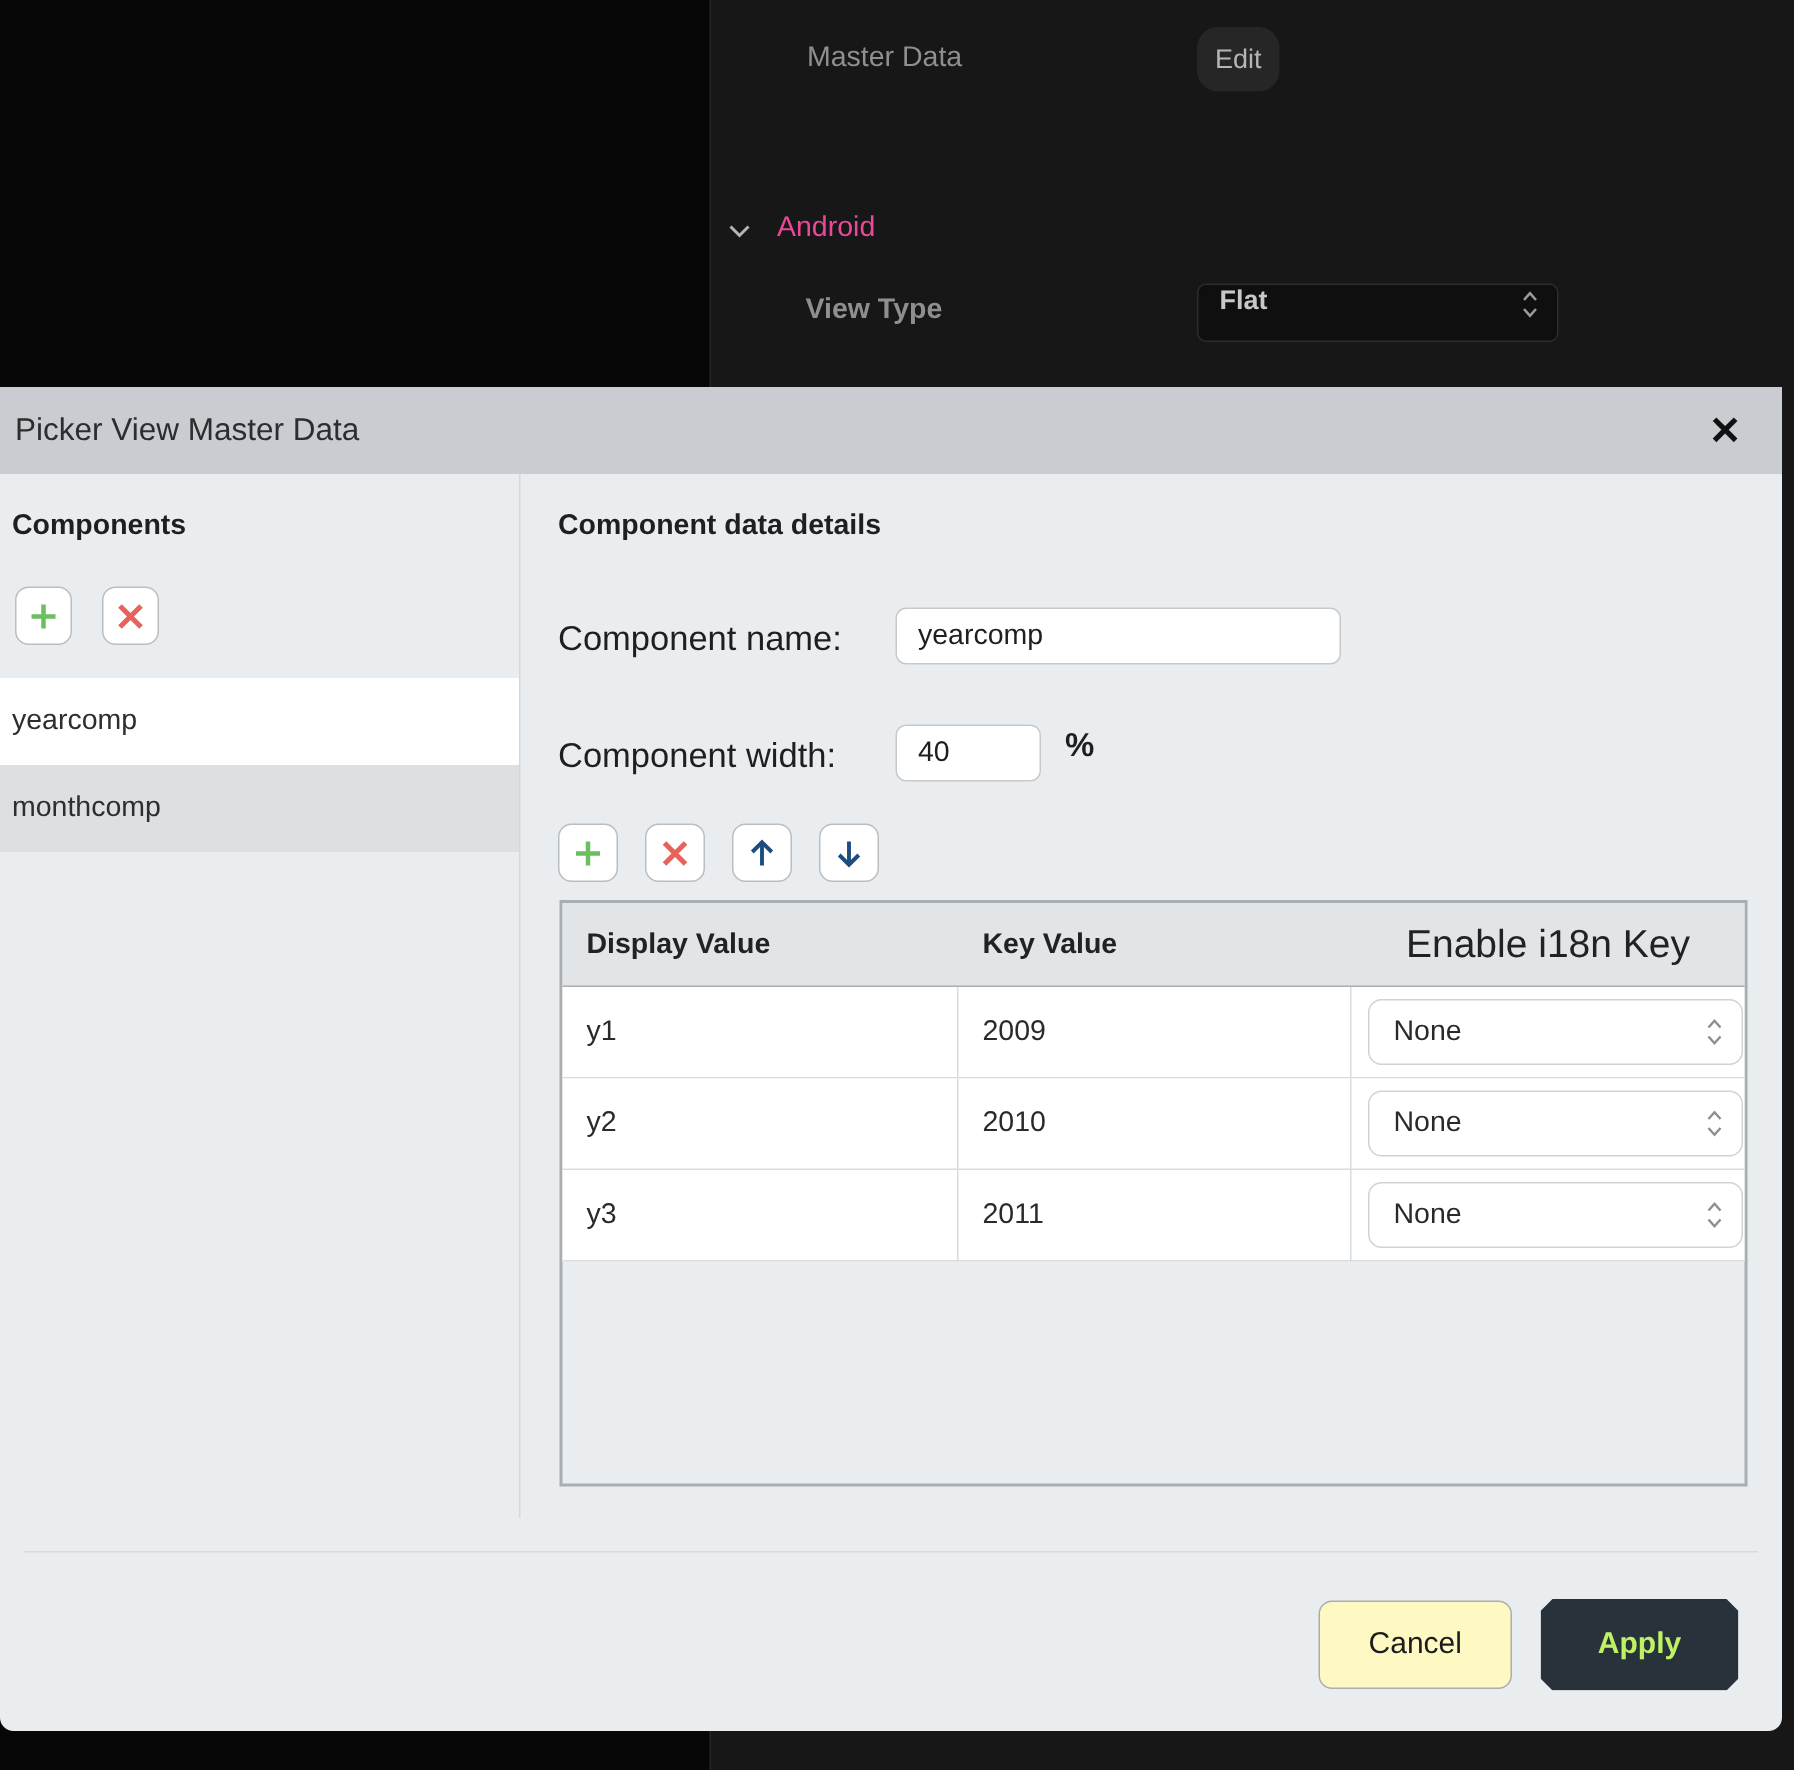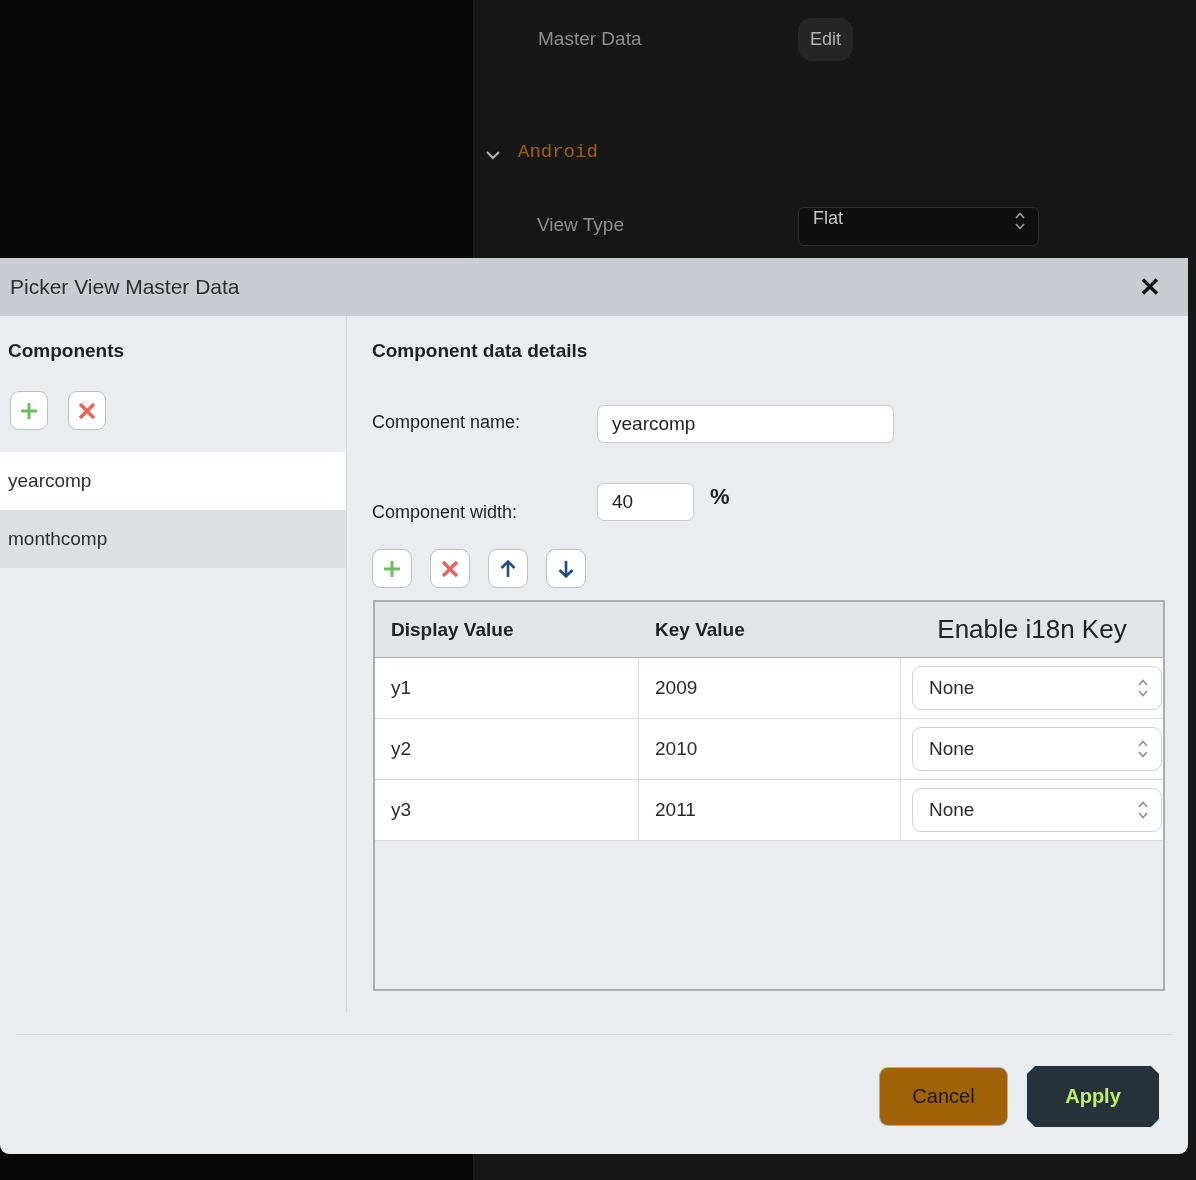--- a/index.html
+++ b/index.html
@@ -14,21 +14,21 @@
   .dk-row { position:absolute; left:0; width:723px; }
   .dk-label { position:absolute; color:#8f8f8f; font-size:19px; }
   .dk-btn { position:absolute; background:#262626; color:#b5b5b5; border:none; border-radius:8px; font-size:18px; font-family:inherit; cursor:pointer; }
   .edit-btn { left:324px; top:0; width:55px; height:43px;border-radius:14px; }
   .more-btn { left:532px; top:0; width:38px; height:38px; font-size:19px; letter-spacing:1px; color:#c2c2c2; }
   .radio { position:absolute; width:28px; height:28px; border-radius:50%; top:6px; }
   .radio-on  { left:327px; background:#000; border:1px solid #2c2c2c; }
   .radio-off { left:413px; background:#1d3c63; }
   .radio-off .dot { position:absolute; left:8px; top:8px; width:12px; height:12px; border-radius:50%; background:#b0b4b8; }
   .radio-lb { position:absolute; top:8px; color:#a6a6a6; font-size:19px; }
-  .android-lb { position:absolute; left:44px; top:0; color:#a16207; font-size:19px; font-weight:500;font-family:Liberation Mono, monospace; }
+  .android-lb { position:absolute; left:44px; top:0; color:#ec4899; font-size:19px; font-weight:500; }
   .dk-select { position:absolute; left:324px; top:3px; width:241px; height:39px; background:#0f0f0f; border:1px solid #2d2d2d; border-radius:6px; display:flex; align-items:flex-start; cursor:pointer; }
   .dk-select .val { color:#c8c8c8; font-size:18px; padding-left:14px; flex:1; }
   .chev2 { margin-right:10px; display:block; }
 
   
   .dialog { position:absolute; left:0; top:258px; width:1188px; height:896px; background:#eaedef; border-radius:0 0 9px 9px; }
   .titlebar { position:absolute; left:0; top:0; width:100%; height:58px; background:#c9cdd1; display:flex; align-items:center; }
   .title { padding-left:10px; font-size:21px; color:#2d2d2d; }
   .close-x { position:absolute; right:22px; top:13px; width:32px; height:32px; border:none; background:transparent; font-size:26px; font-weight:700; color:#111; cursor:pointer; line-height:32px; text-align:center; }
 
@@ -38,42 +38,42 @@
   .panel-h { font-size:19px; font-weight:700; color:#1f1f1f; }
   .lp-head { position:absolute; left:8px; top:24px; }
   .lp-tools { position:absolute; left:10px; top:75px; display:flex; gap:20px; }
   .icon-btn { width:38px; height:39px; background:#fff; border:1px solid #b9bec2; border-radius:9px; display:flex; align-items:center; justify-content:center; cursor:pointer; padding:0; }
   .comp-list { position:absolute; left:0; top:136px; width:346px; }
   .comp-item { height:58px; display:flex; align-items:center; padding-left:8px; font-size:19px; color:#2e2e2e; cursor:pointer; }
   .comp-item.sel { background:#fff; }
   .comp-item.unsel { background:#dce0e3; }
 
   .rp-head { position:absolute; left:372px; top:24px; }
-  .fld-label { position:absolute; font-size:18px; color:#1f1f1f; }
+  .fld-label { position:absolute; font-size:23px; color:#1f1f1f; }
   .txt-input { position:absolute; background:#fff; border:1px solid #c6cacd; border-radius:7px; font-family:inherit; font-size:19px; color:#1f1f1f; padding:0 14px; }
   .name-input { left:597px; top:89px; width:297px; height:38px; }
   .width-input { left:597px; top:167px; width:97px; height:38px; }
   .pct { position:absolute; left:710px; top:168px; font-size:22px; font-weight:700; color:#1f1f1f; }
 
   .tbl-tools { position:absolute; left:372px; top:233px; display:flex; }
   .tbl-tools .icon-btn { width:40px; height:39px; }
   .tbl-tools .icon-btn + .icon-btn { margin-left:18px; }
 
   .mtable { position:absolute; left:373px; top:284px; width:792px; height:391px; border:2px solid #a9aeb2; background:#eaedef; }
   .thead { display:grid; grid-template-columns:264px 262px 1fr; height:56px; background:#e2e5e7; border-bottom:1px solid #a9aeb2; align-items:center; }
   .th { font-size:19px; font-weight:700; color:#222; padding-left:16px; }
   .th.big { font-size:26px; font-weight:400; text-align:center; padding-left:0; }
   .trow { display:grid; grid-template-columns:264px 262px 1fr; height:61px; background:#fff; border-bottom:1px solid #d9dcde; }
   .td { font-size:19px; color:#2a2a2a; display:flex; align-items:center; padding-left:16px; border-right:1px solid #d9dcde; cursor:default; }
   .td.last { border-right:none; padding-left:0; }
   .none-dd { width:250px; height:44px; margin-left:11px; background:#fff; border:1px solid #cfd3d5; border-radius:9px; display:flex; align-items:center; cursor:pointer; }
   .none-dd .val { flex:1; padding-left:16px; font-size:19px; color:#2a2a2a; }
 
   .footer-sep { position:absolute; left:16px; top:718px; width:1156px; height:1px; background:#d8dbdd; }
-  .cancel-btn { position:absolute; left:879px; top:751px; width:129px; height:59px; background:#a16207; border:1px solid #a9aeb2; border-radius:9px; font-family:inherit; font-size:20px; font-weight:500; color:#1c1c1c; cursor:pointer; }
+  .cancel-btn { position:absolute; left:879px; top:751px; width:129px; height:59px; background:#fef9c3; border:1px solid #a9aeb2; border-radius:9px; font-family:inherit; font-size:20px; font-weight:500; color:#1c1c1c; cursor:pointer; }
   .apply-btn { position:absolute; left:1027px; top:750px; width:132px; height:61px; background:#28323a; border:none; font-family:inherit; font-size:20px; font-weight:700; color:#bef264; cursor:pointer;
     clip-path:polygon(8px 0,calc(100% - 8px) 0,100% 8px,100% calc(100% - 8px),calc(100% - 8px) 100%,8px 100%,0 calc(100% - 8px),0 8px); }
 </style>
 </head>
 <body>
 
 <div class="app-bg">
   <div class="app-left"></div>
   <div class="app-right">
 
@@ -85,21 +85,21 @@
 
     <div class="dk-row" style="top:141px;height:28px;">
       <span style="position:absolute;left:11px;top:6px;">
         <svg width="16" height="12" viewBox="0 0 16 12" fill="none">
             <path d="M2 3 L8 9 L14 3" stroke="#b5b5b5" stroke-width="2"></path>
           </svg>
       </span>
       <span class="android-lb">Android</span>
     </div>
 
-    <div class="dk-row" style="top:204px;height:44px;">
+    <div class="dk-row" style="top:186px;height:44px;font-weight:bold;">
       <span class="dk-label" style="left:63px;top:10px;">View Type</span>
       <span class="dk-select">
         <span class="val">Flat</span>
         <svg class="chev2" width="16" height="26" viewBox="0 0 16 26" fill="none">
           <path d="M4 10 L8 5.5 L12 10" stroke="#9a9a9a" stroke-width="1.7"></path>
           <path d="M4 16 L8 20.5 L12 16" stroke="#9a9a9a" stroke-width="1.7"></path>
         </svg>
       </span>
     </div>
   </div>
@@ -131,21 +131,21 @@
         <div class="comp-item sel">yearcomp</div>
         <div class="comp-item unsel">monthcomp</div>
       </div>
     </div>
 
     <div class="panel-h rp-head">Component data details</div>
 
     <span class="fld-label" style="left:372px;top:96px;">Component name:</span>
     <input class="txt-input name-input" value="yearcomp" style="">
 
-    <span class="fld-label" style="left:372px;top:186px;">Component width:</span>
+    <span class="fld-label" style="left:372px;top:174px;">Component width:</span>
     <input class="txt-input width-input" value="40" style="">
     <span class="pct">%</span>
 
     <div class="tbl-tools">
       <button class="icon-btn">
         <svg width="22" height="22" viewBox="0 0 22 22">
             <path d="M11 3 V19 M3 11 H19" stroke="#6cbf60" stroke-width="3" fill="none"></path>
           </svg>
       </button>
       <button class="icon-btn">

